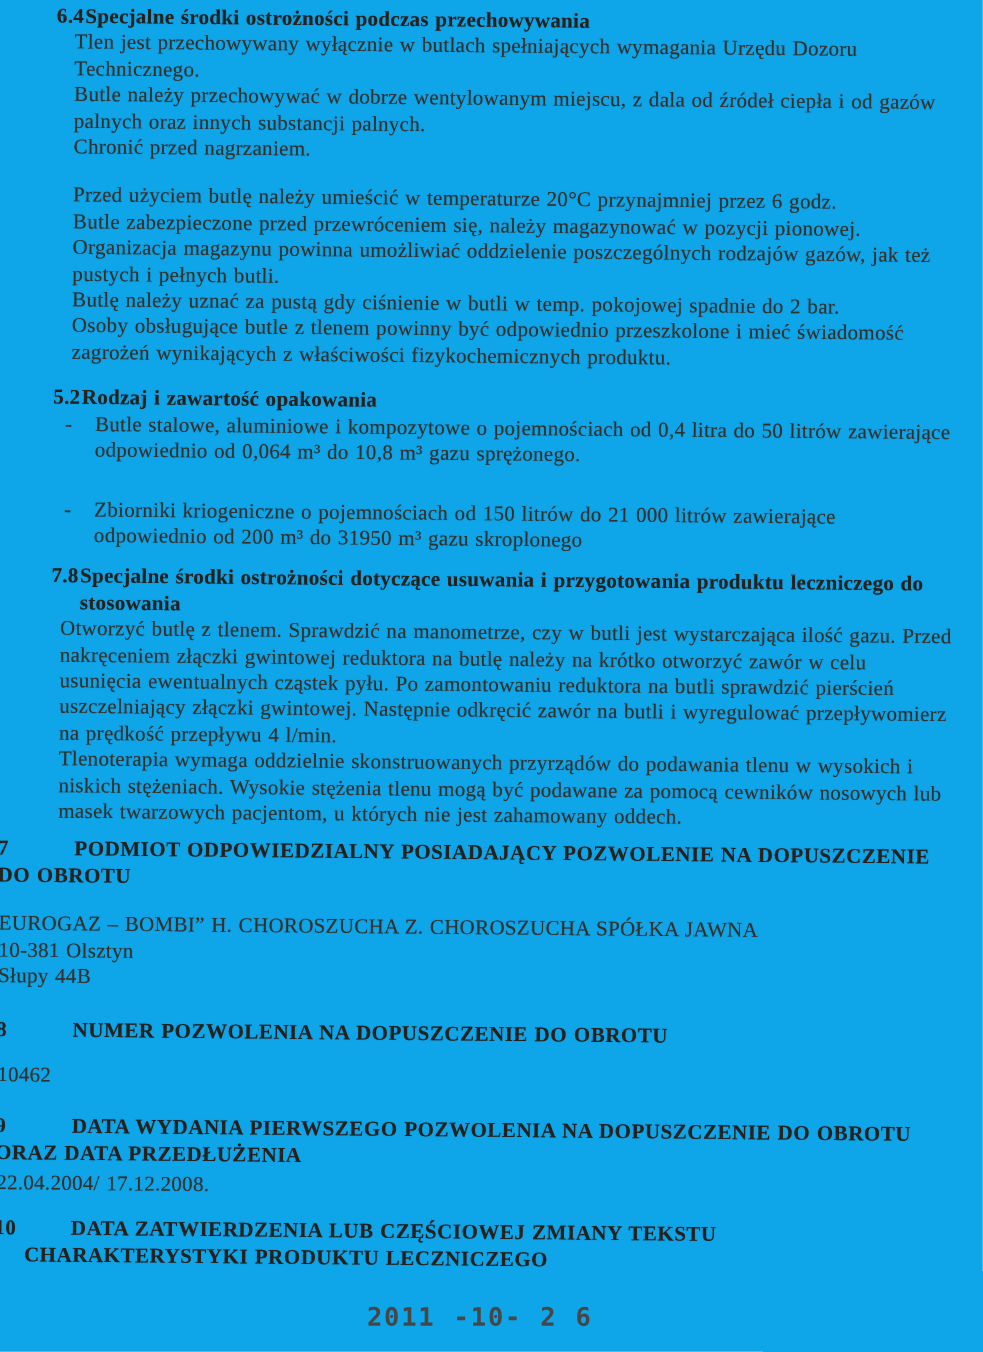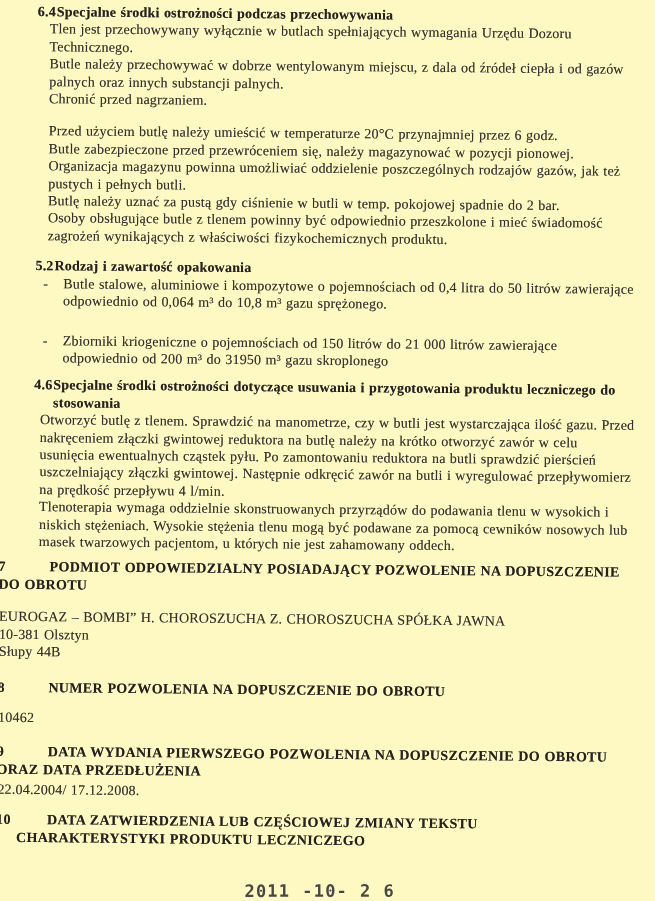--- a/index.html
+++ b/index.html
@@ -1,20 +1,20 @@
 <!DOCTYPE html>
 <html><head>
 <meta charset="utf-8">
 <style>
   html, body { margin: 0; padding: 0; }
   .page {
     position: relative;
     width: 655px;
     height: 901px;
-    background: #fef9c3;
+    background: #0ea5e9;
     overflow: hidden;
     font-family: "Liberation Serif", serif;
     font-size: 14px;
     color: #34312d;
   }
   .content {
     position: absolute;
     left: 0;
     top: 3px;
     width: 655px;
@@ -39,21 +39,21 @@
   .mt3  { margin-top: 3px; }
   .mt8  { margin-top: 8px; }
   .mt10 { margin-top: 10px; }
   .mt12 { margin-top: 12px; }
   .mt13 { margin-top: 13px; }
   .mt15 { margin-top: 15px; }
   .mt17 { margin-top: 17px; }
   .mt19 { margin-top: 19px; }
   .mt22 { margin-top: 22px; }
   .stamp {
-    margin-top: 32px;
+    margin-top: 20px;
     margin-left: 253px;
     width: max-content;
     font-family: "DejaVu Sans Mono", monospace;
     font-size: 17px;
     font-weight: bold;
     letter-spacing: 1.2px;
     color: #474747;
     white-space: pre;
     text-shadow: none;
     transform: rotate(-0.6deg);
@@ -99,21 +99,21 @@
     </div>
     <div class="bullet mt22">
       <span class="bmark ln">-</span>
       <div>
         <div class="ln">Zbiorniki kriogeniczne o pojemnościach od 150 litrów do 21 000 litrów zawierające</div>
         <div class="ln">odpowiednio od 200 m³ do 31950 m³ gazu skroplonego</div>
       </div>
     </div>
 
     <div class="hflex mt10">
-      <span class="hnum ln">4.6</span>
+      <span class="hnum ln">7.8</span>
       <div>
         <div class="ln">Specjalne środki ostrożności dotyczące usuwania i przygotowania produktu leczniczego do</div>
         <div class="ln">stosowania</div>
       </div>
     </div>
     <div class="ml44">
       <div class="ln">Otworzyć butlę z tlenem. Sprawdzić na manometrze, czy w butli jest wystarczająca ilość gazu. Przed</div>
       <div class="ln">nakręceniem złączki gwintowej reduktora na butlę należy na krótko otworzyć zawór w celu</div>
       <div class="ln">usunięcia ewentualnych cząstek pyłu. Po zamontowaniu reduktora na butli sprawdzić pierścień</div>
       <div class="ln">uszczelniający złączki gwintowej. Następnie odkręcić zawór na butli i wyregulować przepływomierz</div>

